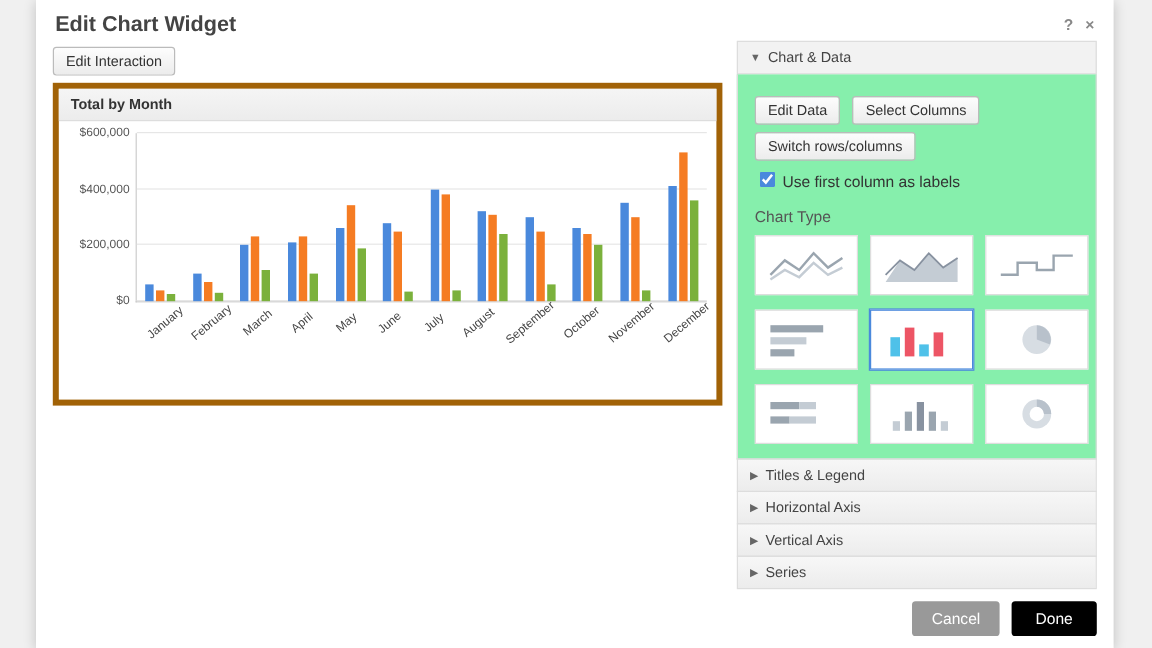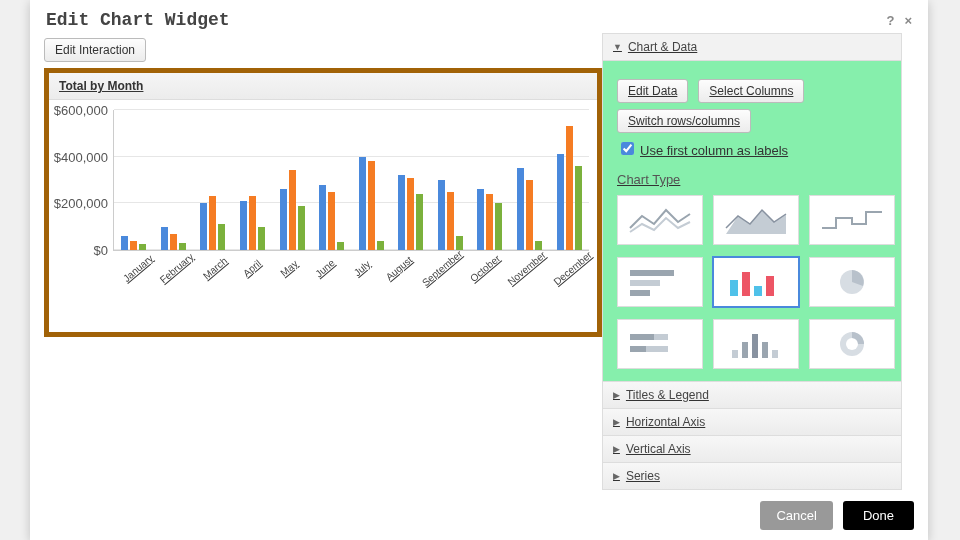--- a/index.html
+++ b/index.html
@@ -1,31 +1,31 @@
 <!DOCTYPE html>
 <html><head>
 <meta charset="utf-8">
 <style>
 html,body{margin:0;padding:0;font-family:"Helvetica Neue",Arial,sans-serif;font-size:13px;color:#333;background:#f0f0f0;width:960px;height:540px;overflow:hidden;}
 .modal{position:absolute;left:30px;top:0;width:898px;height:540px;background:#fff;box-shadow:0 2px 10px rgba(0,0,0,0.2);}
 .modal-header{display:flex;align-items:center;justify-content:space-between;padding:10px 16px 4px 16px;}
-.modal-title{font-size:18px;font-weight:600;color:#444;font-family:Liberation Mono, monospace;}
+.modal-title{font-size:18px;font-weight:600;color:#444;}
 .header-icons{display:flex;gap:10px;color:#888;}
 .header-icons span{cursor:pointer;font-weight:bold;}
-.modal-body{display:flex;padding:0 14px;gap:8px;text-decoration:underline;}
+.modal-body{display:flex;padding:0 14px;gap:20px;}
 .left-pane{width:550px;}
 .right-pane{width:300px;}
 .btn{display:inline-block;background:linear-gradient(#fdfdfd,#ececec);border:1px solid #bbb;border-radius:3px;padding:4px 10px;font-size:12px;color:#333;cursor:pointer;}
 .edit-interaction{margin:4px 0 6px 0;}
 .chart-card{border:5px solid #a16207;width:548px;}
 .chart-title-bar{background:linear-gradient(#f5f5f5,#ececec);border-bottom:1px solid #ddd;padding:6px 10px;font-weight:600;font-size:12px;color:#333;}
 .chart-area{position:relative;height:222px;padding:10px 8px 0 8px;}
 .plot{position:relative;height:140px;margin-left:56px;border-left:1px solid #ccc;border-bottom:1px solid #ccc;}
 .grid-line{position:absolute;left:0;right:0;border-top:1px solid #e6e6e6;}
-.y-label{position:absolute;right:100%;padding-right:6px;font-size:13px;color:#555;transform:translateY(50%);}
+.y-label{position:absolute;right:100%;padding-right:6px;font-size:10px;color:#555;transform:translateY(50%);}
 .bars{position:absolute;left:0;right:0;bottom:0;top:0;display:flex;}
 .month-group{flex:1;display:flex;align-items:flex-end;justify-content:center;gap:2px;position:relative;}
 .bar{width:7px;}
 .s0{background:#4a89dc;}
 .s1{background:#f57c23;}
 .s2{background:#7bb13c;}
 .x-labels{margin-left:56px;display:flex;}
 .x-label{flex:1;text-align:center;font-size:10px;color:#444;transform:rotate(-40deg) translate(-6px,12px);transform-origin:top center;white-space:nowrap;}
 
 .accordion-sec{border:1px solid #ddd;background:linear-gradient(#f7f7f7,#ececec);padding:6px 10px;font-size:12px;color:#444;cursor:pointer;display:flex;align-items:center;gap:6px;margin-top:-1px;}

